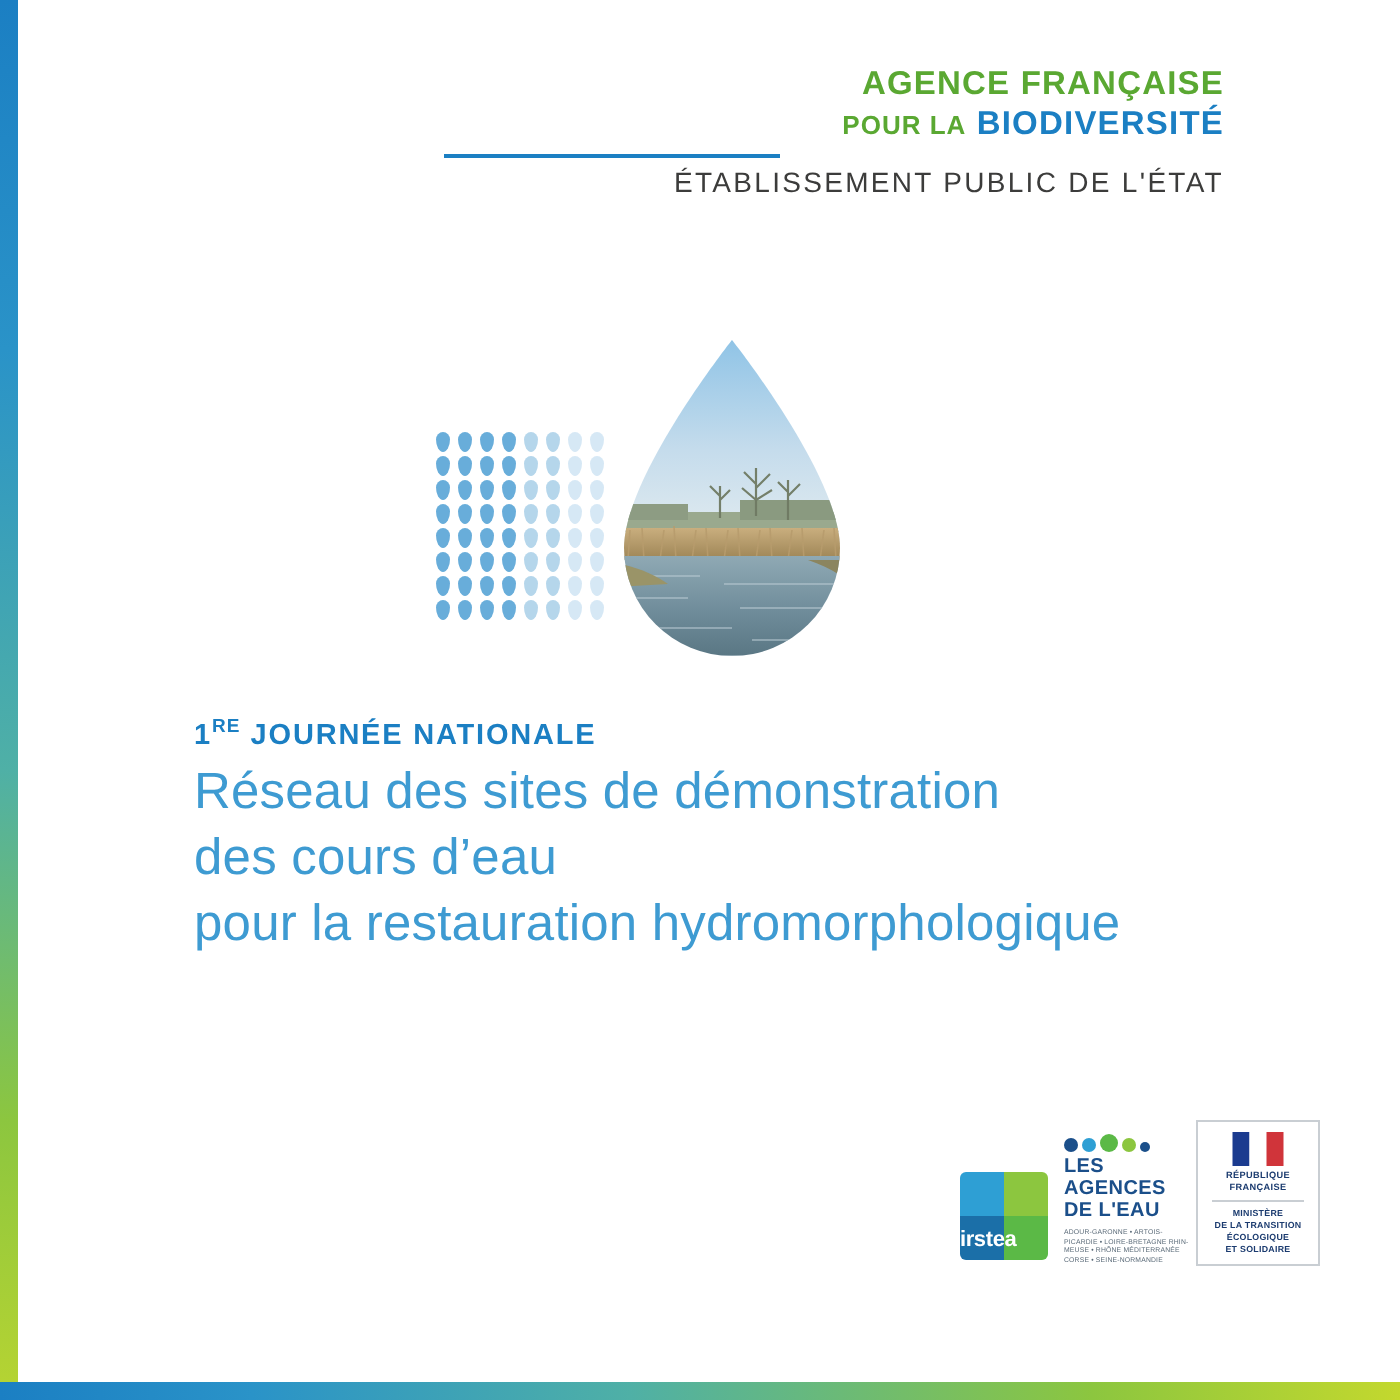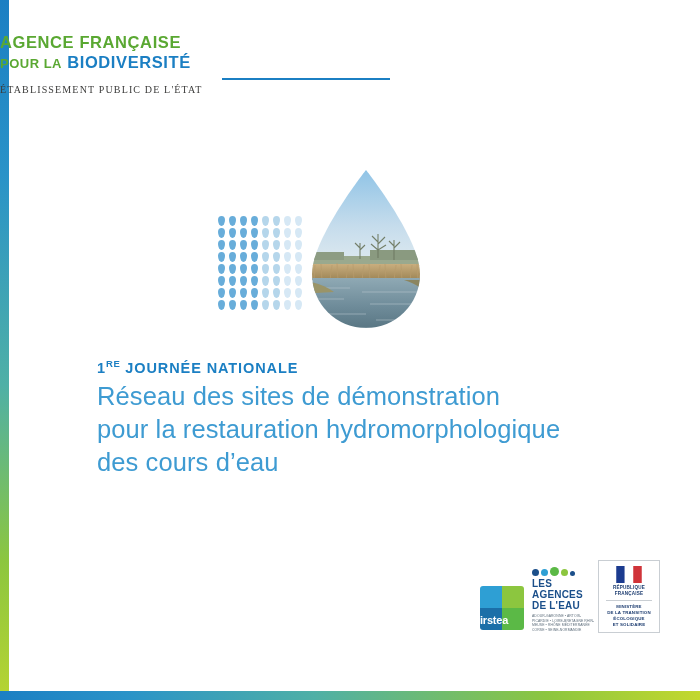--- a/index.html
+++ b/index.html
@@ -36,21 +36,21 @@
     height: 9px;
     background: linear-gradient(to right, #1b7fc3 0%, #2a93c8 18%, #4fb0a6 45%, #8cc63f 78%, #c3d82e 100%);
   }
 
   
   .afb-logo {
     position: absolute;
     top: 33px;
     left: 0;
     width: 612px;
-    text-align: left;
+    text-align: right;
   }
   .afb-line1 {
     font-size: 16.5px;
     font-weight: bold;
     letter-spacing: 0.6px;
     color: #5aa832;
     line-height: 19px;
   }
   .afb-line2 {
     font-size: 16.5px;
@@ -60,24 +60,23 @@
     color: #1b7fc3;
   }
   .afb-line2 .pour { color: #5aa832; font-size: 13px; letter-spacing: 0.5px;}
   .afb-rule {
     width: 168px;
     height: 2px;
     background: #1b7fc3;
     margin: 4px auto 4px auto;
   }
   .afb-line3 {
-    font-size: 10px;
+    font-size: 14px;
     letter-spacing: 1.15px;
     color: #3c3c3b;
-    font-family: Liberation Serif, serif;
   }
 
   
   .art {
     position: absolute;
     left: 218px;
     top: 168px;
     width: 240px;
     height: 172px;
   }
@@ -378,22 +377,22 @@
       </g>
     </svg>
   </div>
 
   <div class="kicker">
     <span>1</span><sup>RE</sup><span> JOURNÉE NATIONALE</span>
   </div>
 
   <div class="title">
     <div>Réseau des sites de démonstration</div>
+    <div>des cours d’eau</div>
     <div>pour la restauration hydromorphologique</div>
-    <div>des cours d’eau</div>
   </div>
 
   <div class="logos">
 
     <div class="irstea">
       <div class="q1"></div>
       <div class="q2"></div>
       <div class="q3"></div>
       <div class="q4"></div>
     </div>

